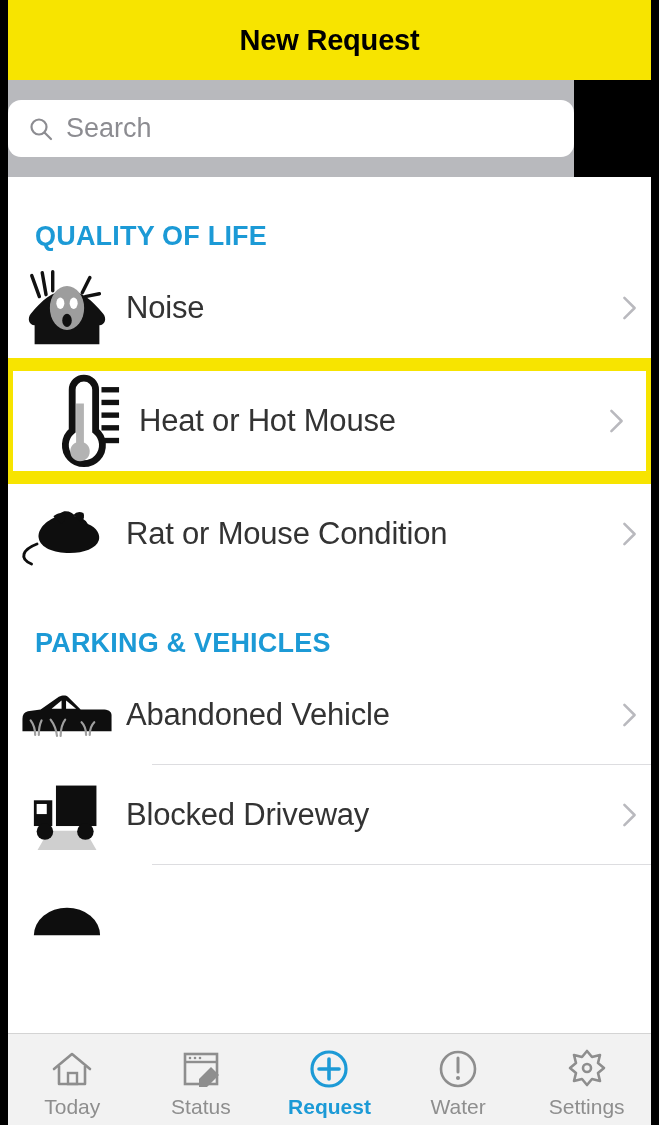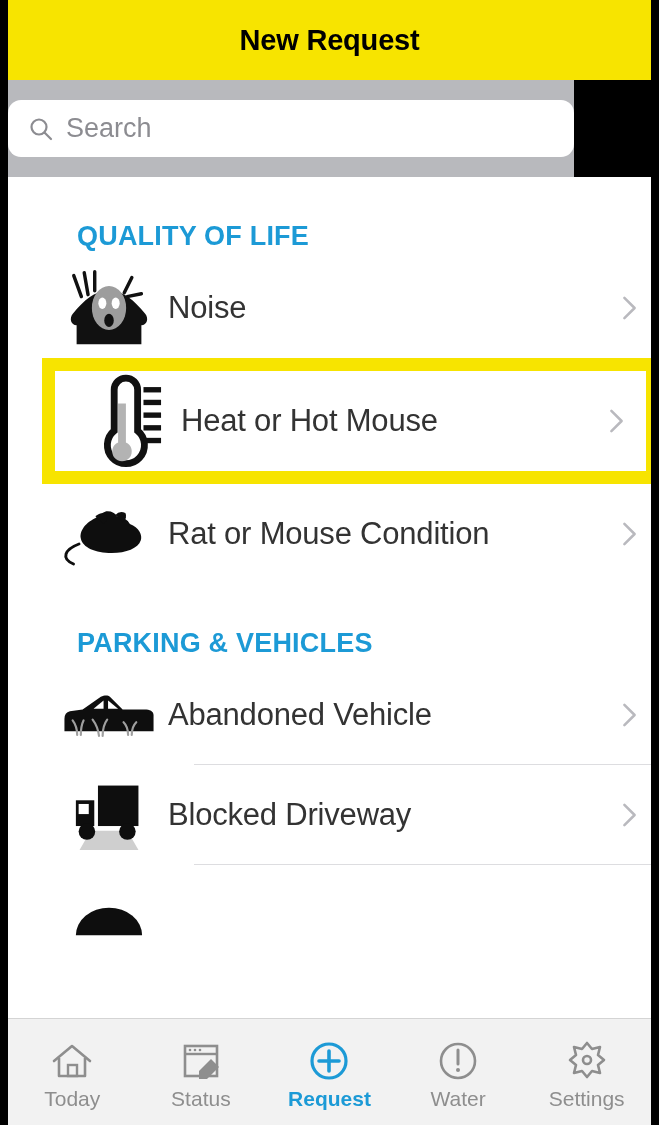--- a/index.html
+++ b/index.html
@@ -43,21 +43,20 @@
   .search-placeholder {
     font-size: 27px; color: #8c8c91; margin-left: 12px;
     letter-spacing: 0px;
   }
   
   .list {
     position: absolute; left: 8px; top: 177px;
     width: 643px; height: 860px;
     background: #ffffff;
     overflow: hidden;
-    padding-left: 42px;
   }
   .section-title {
     font-size: 27px; font-weight: bold; color: #1c9ad6;
     letter-spacing: 0.2px;
     padding: 44px 0 6px 27px;
   }
   .row {
     position: relative;
     height: 100px;
     display: flex; align-items: center;
@@ -85,21 +84,21 @@
   .highlight-box {
     border: 13px solid #f7e400;
     background: #fff;
     margin: 0 -8px;
     padding: 0 8px;
   }
   .highlight-box .row { height: 100px; }
   
   .tabbar {
     position: absolute; left: 8px; bottom: 0;
-    width: 643px; height: 107px;
+    width: 643px; height: 92px;
     background: #f2f2f2;
     border-top: 1px solid #d4d4d4;
     display: flex;
   }
   .tab {
     flex: 1;
     display: flex; flex-direction: column;
     align-items: center; justify-content: center;
     padding-top: 6px;
   }

